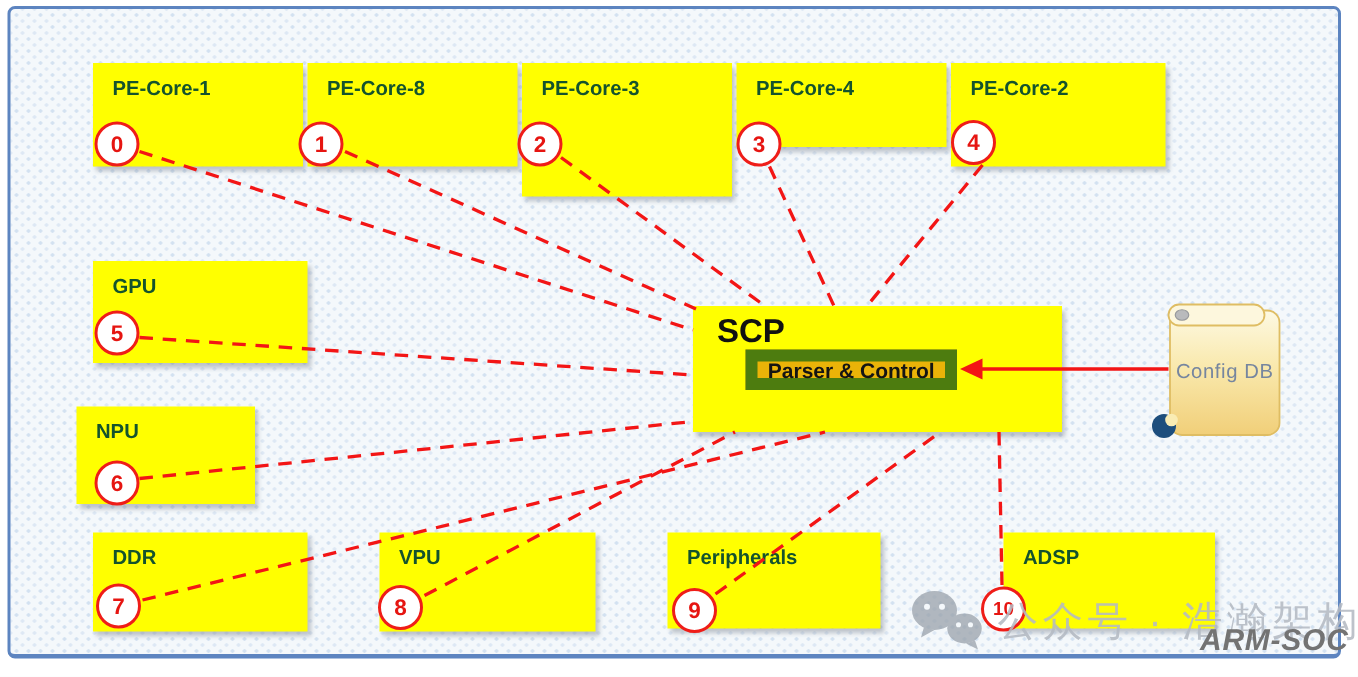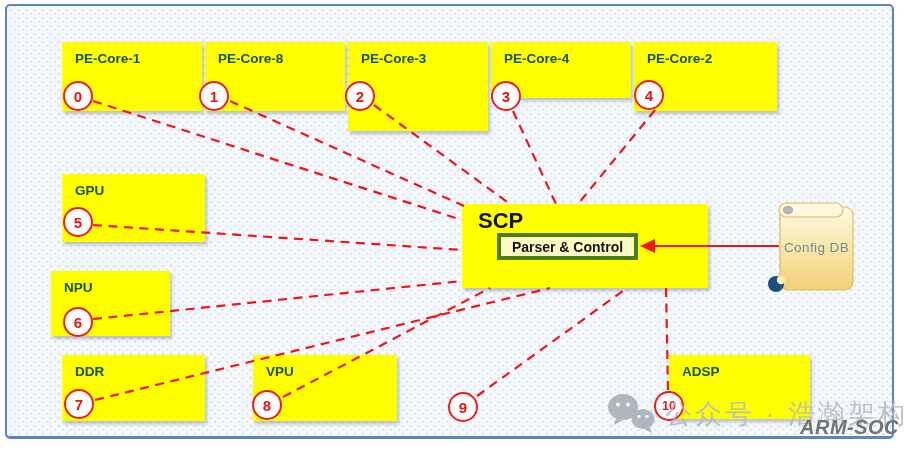--- a/index.html
+++ b/index.html
@@ -25,21 +25,21 @@
   .node .lbl{
     position:absolute;left:13px;top:9px;
     font-size:13.5px;font-weight:bold;color:#14532d;white-space:nowrap;
   }
   .scp-title{
     position:absolute;left:16px;top:4px;
     font-size:22px;font-weight:bold;color:#111;
   }
   .parser{
     position:absolute;left:35px;top:29px;width:141px;height:27px;box-sizing:border-box;
-    border:4px solid #4d7c0f;background:#fef9c3;
+    border:8px solid #4d7c0f;background:#eab308;
     display:flex;align-items:center;justify-content:center;
     font-size:14px;font-weight:bold;color:#141414;
   }
   .overlay{position:absolute;left:0;top:0;z-index:2;pointer-events:none;}
   .badge{
     position:absolute;width:30px;height:30px;box-sizing:border-box;border-radius:50%;
     background:#ffffff;border:2px solid #ef1d18;color:#e61511;
     display:flex;align-items:center;justify-content:center;
     font-size:15px;font-weight:bold;z-index:4;
   }
@@ -89,20 +89,23 @@
     </div>
   <div class="node" style="left:51px;top:271px;width:119px;height:65px;">
     <span class="lbl">NPU</span>
     </div>
   <div class="node" style="left:62px;top:355px;width:143px;height:66px;">
     <span class="lbl">DDR</span>
     </div>
 
   <div class="node" style="left:253px;top:355px;width:144px;height:66px;">
     <span class="lbl">VPU</span>
+    </div>
+  <div class="node" style="left:445px;top:355px;width:142px;height:64px;">
+    <span class="lbl">Peripherals</span>
     </div>
   <div class="node" style="left:647px;top:355px;width:141px;height:64px;margin-left:22px;">
     <span class="lbl">ADSP</span>
     </div>
 
   <div class="node" style="left:462px;top:204px;width:211px;height:84px;padding-left:35px;">
     <span class="scp-title">SCP</span>
     <div class="parser">Parser &amp; Control</div>
   </div>
 

